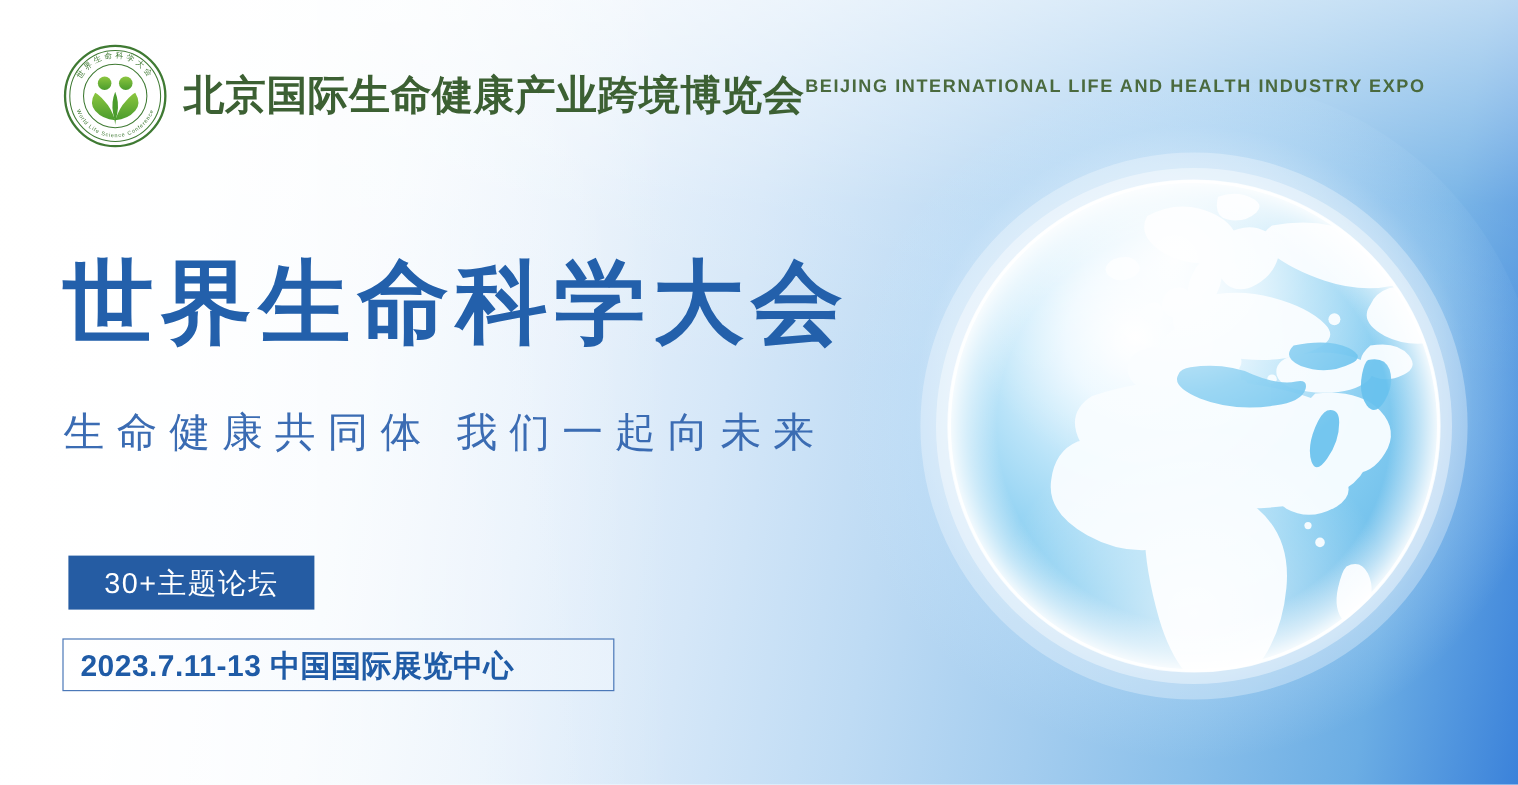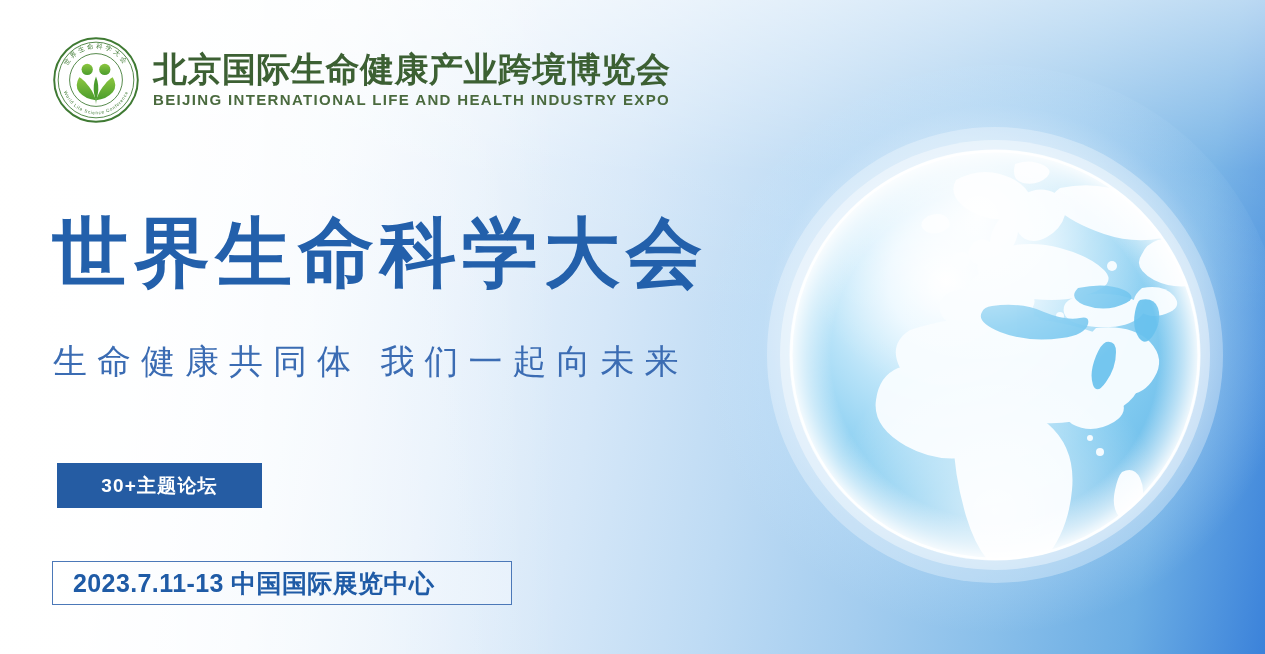--- a/index.html
+++ b/index.html
@@ -43,21 +43,21 @@
 
   
   .logo-lockup {
     position:absolute;
     left:52px; top:36px;
     display:flex;
     align-items:center;
     gap:13px;
   }
   .logo-mark { width:88px; height:88px; display:block; flex:0 0 88px; }
-  .logo-text-block { display:flex; flex-direction:column; justify-content:center; }
+  .logo-text-block { display:flex; justify-content:center; }
   .logo-cn {
     font-size:34px;
     font-weight:bold;
     letter-spacing:0.5px;
     color:#3c6033;
     line-height:1.12;
     white-space:nowrap;
   }
   .logo-en {
     font-size:15.2px;
@@ -99,35 +99,35 @@
     position:absolute;
     left:57px; top:463px;
     width:205px; height:45px;
     background:#255ca3;
     display:flex;
     align-items:center;
     justify-content:center;
   }
   .forum-badge-label {
     color:#ffffff;
-    font-size:19px;
-    font-weight:700;
+    font-size:24px;
+    font-weight:400;
     letter-spacing:1.2px;
     white-space:nowrap;
   }
 
   .date-badge {
     position:absolute;
-    left:52px; top:561px;
+    left:52px; top:532px;
     width:460px; height:44px;
     border:1.6px solid #4b78b8;
     background:linear-gradient(90deg, rgba(255,255,255,0.80) 0%, rgba(236,244,252,0.72) 100%);
     display:flex;
     align-items:center;
-    padding-left:20px;
+    padding-left:14px;
   }
   .date-badge-label {
     color:#1f5ba6;
     font-size:25px;
     font-weight:bold;
     letter-spacing:0.4px;
     white-space:nowrap;
   }
 
   

